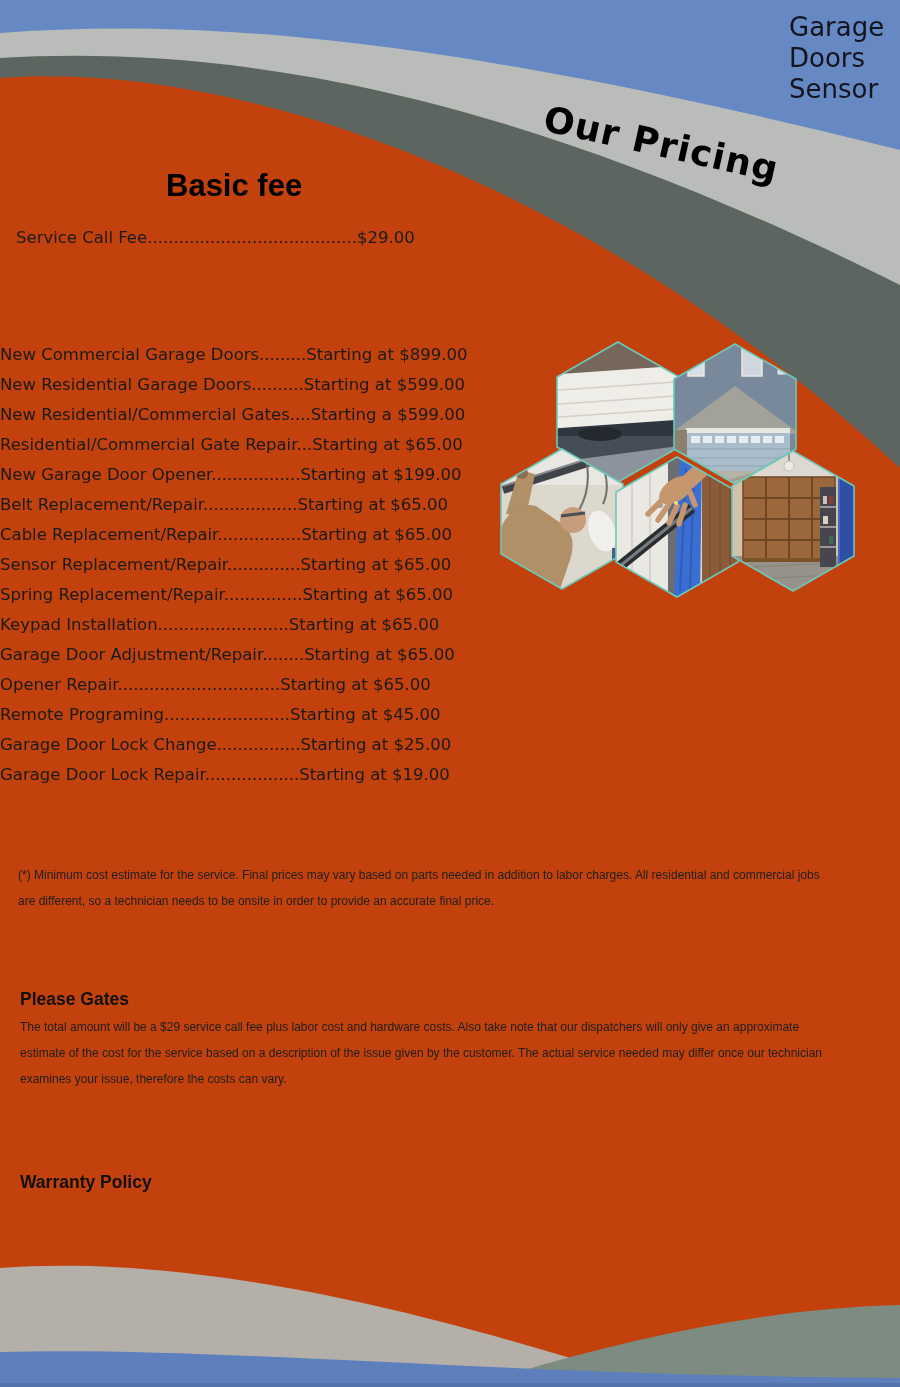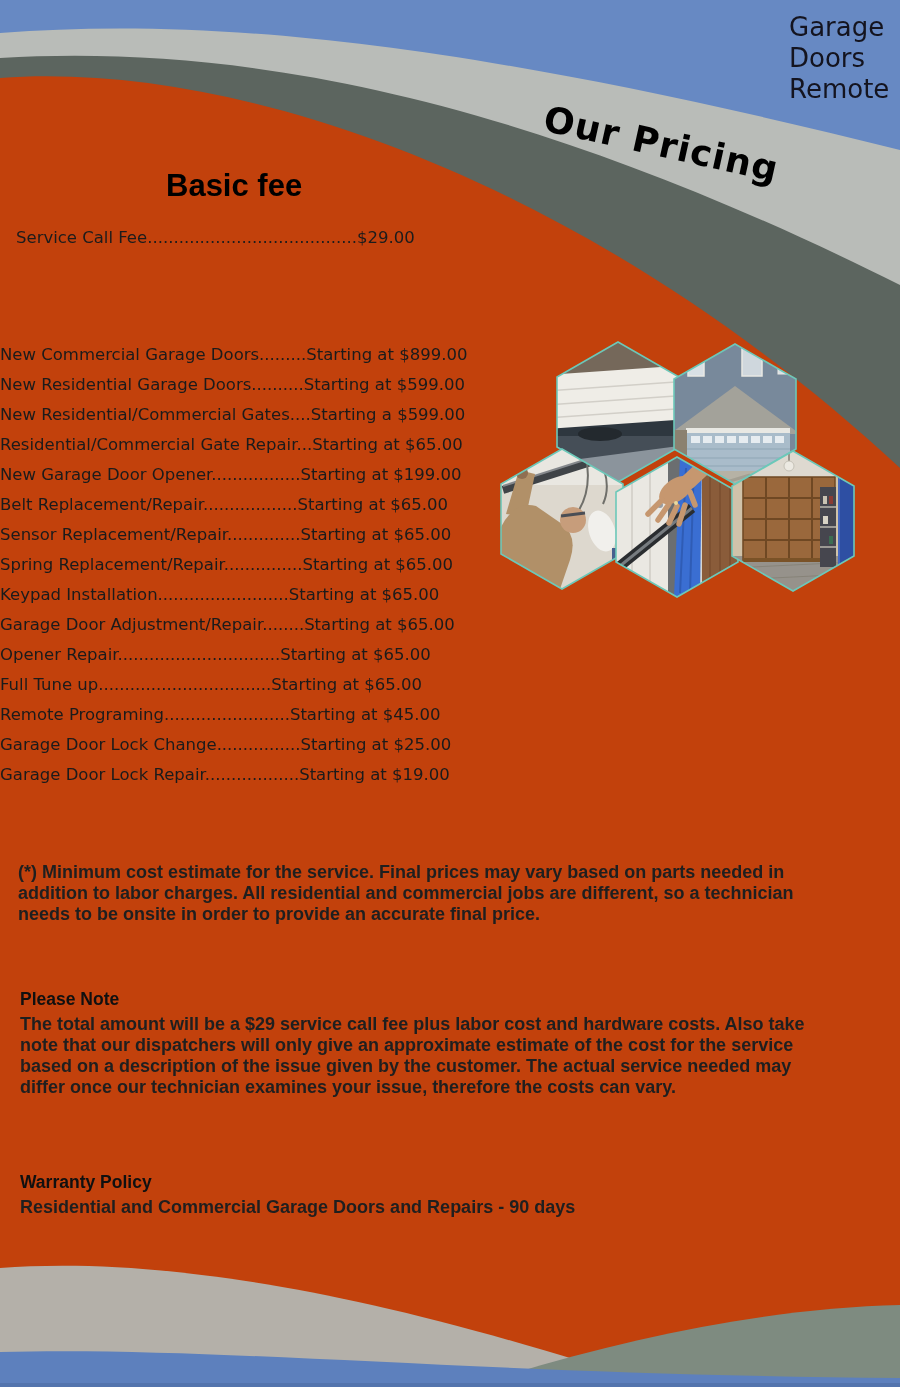--- a/index.html
+++ b/index.html
@@ -28,21 +28,21 @@
   .h-other {
     left:130px; top:283px; margin:0;
     font-size:28px; font-weight:bold; letter-spacing:1px; color:#0a0a0a;
   }
 
   .fee-list { left:0; top:345px; }
   .fee-line { height:30px; font-size:16.5px; color:#1b1b1b; white-space:nowrap; }
 
   .para {
     font-family:"Liberation Sans", sans-serif;
-    font-size:18px; line-height:21px; color:#1f1f1f; margin:0;font-weight:bold;
+    font-size:12px; line-height:26px; color:#1f1f1f; margin:0;
   }
   .disclaimer { left:18px; top:862px; width:822px; }
   .note-h, .warranty-h {
     font-family:"Liberation Sans", sans-serif;
     font-size:17.5px; font-weight:bold; color:#101010; margin:0;
   }
   .note-h { left:20px; top:989px; }
   .note-p { left:20px; top:1014px; width:806px; }
   .warranty-h { left:20px; top:1172px; }
   .warranty-p { left:20px; top:1197px; width:806px; }
@@ -186,49 +186,48 @@
 
     <path d="M0,1387 V1268 C140,1258 340,1280 660,1387 Z" fill="#b4b0a9"></path>
     <path d="M900,1387 V1305 C770,1308 620,1338 470,1387 Z" fill="#7e8b80"></path>
     <path d="M0,1387 V1352 C220,1346 480,1375 900,1378 V1387 Z" fill="#5d80bd"></path>
     <rect x="0" y="1383" width="900" height="4" fill="#4a6aa0" opacity="0.55"></rect>
   </svg>
 
   <div class="txt brand">
     <div>Garage</div>
     <div>Doors</div>
-    <div>Remote</div>
+    <div>Sensor</div>
   </div>
 
   <div class="txt ribbon">Our Pricing</div>
 
   <h1 class="txt h-basic">Basic fee</h1>
 
   <div class="txt basic-line"><span>Service Call Fee</span><span>........................................</span><span>$29.00</span></div>
 
 
   <div class="txt fee-list">
       <div class="fee-line">New Commercial Garage Doors.........Starting at $899.00</div>
       <div class="fee-line">New Residential Garage Doors..........Starting at $599.00</div>
       <div class="fee-line">New Residential/Commercial Gates....Starting a $599.00</div>
       <div class="fee-line">Residential/Commercial Gate Repair...Starting at $65.00</div>
       <div class="fee-line">New Garage Door Opener.................Starting at $199.00</div>
       <div class="fee-line">Belt Replacement/Repair..................Starting at $65.00</div>
+      <div class="fee-line">Cable Replacement/Repair................Starting at $65.00</div>
       <div class="fee-line">Sensor Replacement/Repair..............Starting at $65.00</div>
       <div class="fee-line">Spring Replacement/Repair...............Starting at $65.00</div>
       <div class="fee-line">Keypad Installation.........................Starting at $65.00</div>
       <div class="fee-line">Garage Door Adjustment/Repair........Starting at $65.00</div>
       <div class="fee-line">Opener Repair...............................Starting at $65.00</div>
-      <div class="fee-line">Full Tune up.................................Starting at $65.00</div>
       <div class="fee-line">Remote Programing........................Starting at $45.00</div>
       <div class="fee-line">Garage Door Lock Change................Starting at $25.00</div>
       <div class="fee-line">Garage Door Lock Repair..................Starting at $19.00</div>
     </div>
 
   <p class="txt para disclaimer">(*) Minimum cost estimate for the service. Final prices may vary based on parts needed in addition to labor charges. All residential and commercial jobs are different, so a technician needs to be onsite in order to provide an accurate final price.</p>
 
-  <h3 class="txt note-h">Please Note</h3>
+  <h3 class="txt note-h">Please Gates</h3>
   <p class="txt para note-p">The total amount will be a $29 service call fee plus labor cost and hardware costs. Also take note that our dispatchers will only give an approximate estimate of the cost for the service based on a description of the issue given by the customer. The actual service needed may differ once our technician examines your issue, therefore the costs can vary.</p>
 
   <h3 class="txt warranty-h">Warranty Policy</h3>
-  <p class="txt para warranty-p">Residential and Commercial Garage Doors and Repairs - 90 days</p>
 
 </div>
 
 </body></html>

